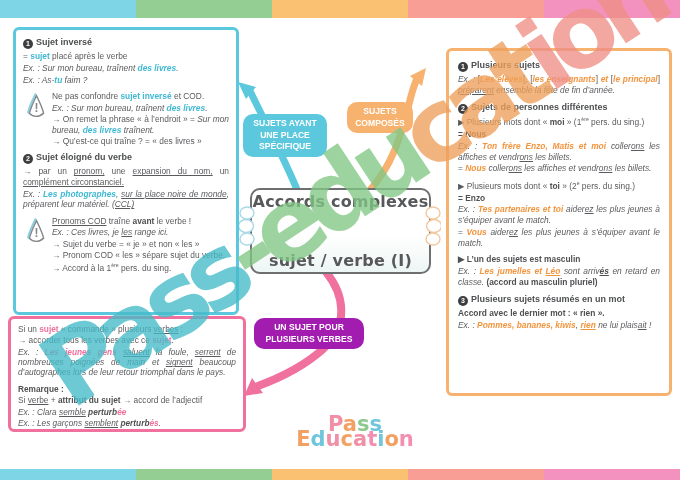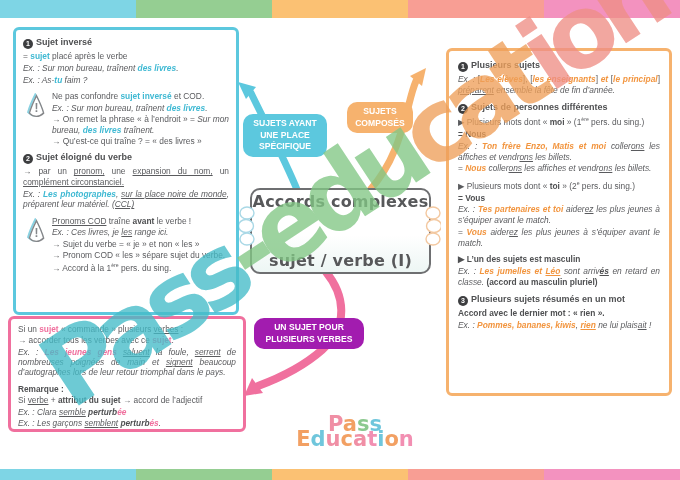--- a/index.html
+++ b/index.html
@@ -185,21 +185,21 @@
       <span class="numc">2</span><span>Sujets de personnes différentes</span>
     </div>
     <div class="rich block">
         <div class="ln"><span>▶ Plusieurs mots dont « </span><span class="b">moi</span><span> » (1</span><span class="sup">ère</span><span> pers. du sing.)</span></div>
         <div class="ln"><span class="b">= Nous</span></div>
         <div class="ln"><span class="i">Ex. : </span><span class="ho i">Ton frère Enzo, Matis et moi </span><span class="i">coller</span><span class="u i">ons</span><span class="i"> les affiches et vendr</span><span class="u i">ons</span><span class="i"> les billets.</span></div>
         <div class="ln"><span>= </span><span class="ho i">Nous</span><span class="i"> </span><span class="i">coller</span><span class="u i">ons</span><span class="i"> les affiches et vendr</span><span class="u i">ons</span><span class="i"> les billets.</span></div>
       </div>
     <div class="rich block">
         <div class="ln"><span>▶ Plusieurs mots dont « </span><span class="b">toi</span><span> » (2</span><span class="sup">e</span><span> pers. du sing.)</span></div>
-        <div class="ln"><span class="b">= Vous</span></div>
+        <div class="ln"><span class="b">= Enzo</span></div>
         <div class="ln"><span class="i">Ex. : </span><span class="ho i">Tes partenaires et toi</span><span class="i"> </span><span class="i">aider</span><span class="u i">ez</span><span class="i"> les plus jeunes à s’équiper avant le match.</span></div>
         <div class="ln"><span>= </span><span class="ho i">Vous</span><span class="i"> </span><span class="i">aider</span><span class="u i">ez</span><span class="i"> les plus jeunes à s’équiper avant le match.</span></div>
       </div>
     <div class="rich block">
         <div class="ln"><span class="b">▶ L’un des sujets est masculin</span></div>
         <div class="ln"><span class="i">Ex. : </span><span class="ho i">Les jumelles et </span><span class="ho u i">Léo</span><span class="i"> sont arriv</span><span class="b u i">és</span><span class="i"> en retard en classe. </span><span class="b">(accord au masculin pluriel)</span></div>
       </div>
     <div class="hd">
       <span class="numc">3</span><span>Plusieurs sujets résumés en un mot</span>
     </div>

